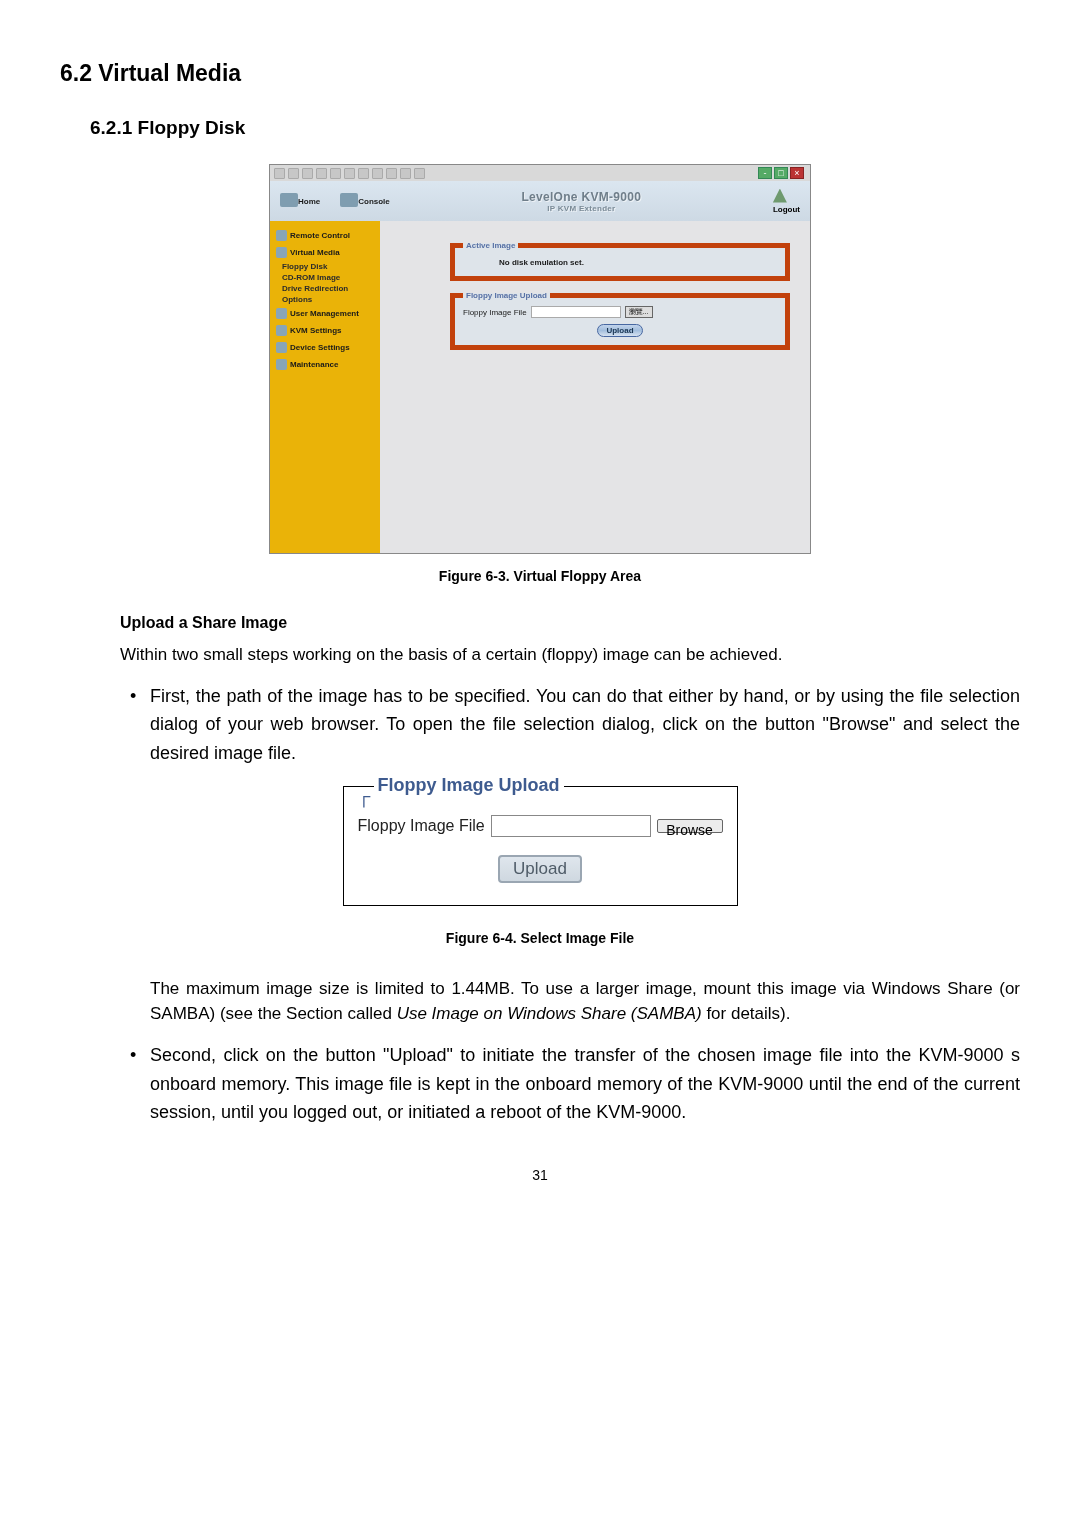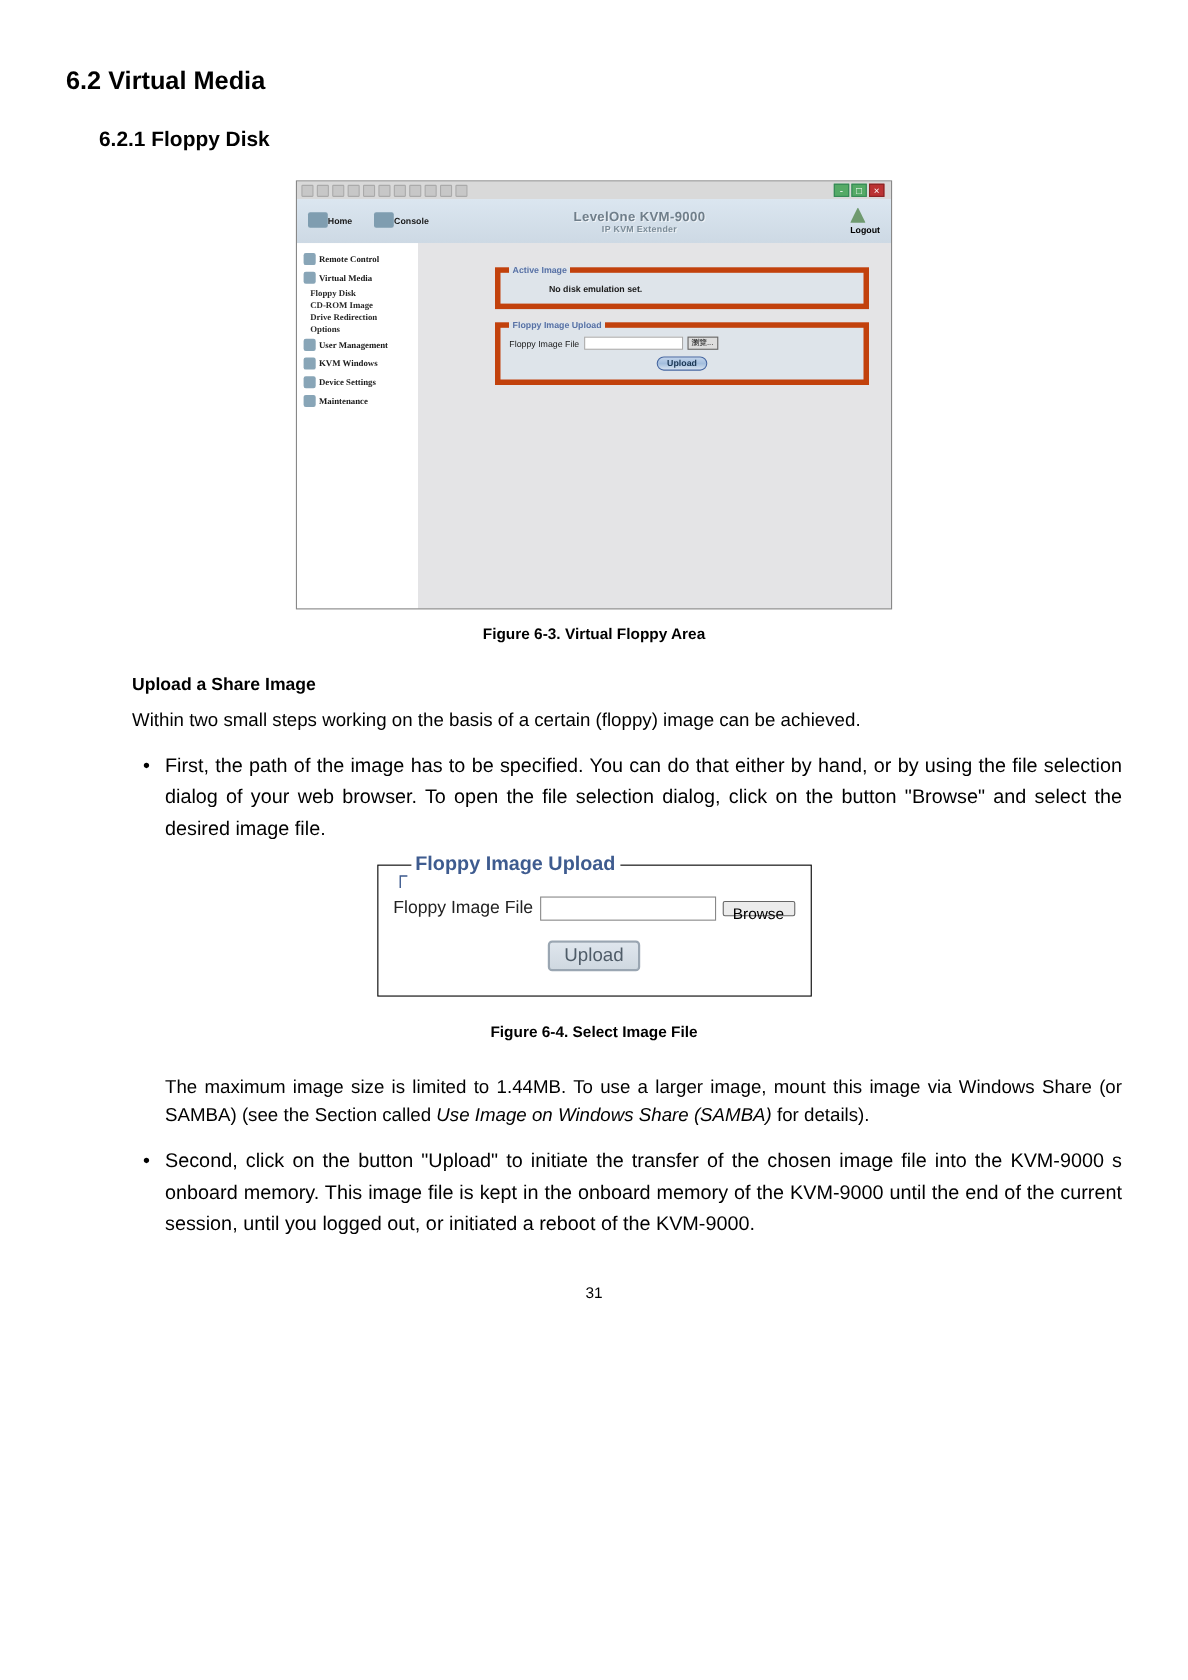--- a/index.html
+++ b/index.html
@@ -76,22 +76,21 @@
   .fig63 .hb-right { display:flex; flex-direction:column; font-size:8px; font-weight:bold;}
   .fig63 .hb-right .icon { width:14px; height:14px; background:#6f9a6f; clip-path: polygon(50% 0,100% 100%,0 100%); margin-bottom:2px;}
   .fig63 .body {
     position:absolute; top:56px; bottom:0; left:0; right:0;
     background:#e4e4e6;
     display:flex;
   }
   .fig63 .sidebar {
     width:110px;
     padding:6px 2px;
-    background:#ffffff;
-    font-family:Liberation Serif, serif;
+    background:#eab308;
   }
   .fig63 .sb-item {
     display:flex; align-items:center; gap:3px;
     font-size:8px; font-weight:bold;
     padding:3px 4px;
     color:#1a1a1a;
   }
   .fig63 .sb-item .sbicon { width:11px; height:11px; background:#88a5b7; border-radius:2px; flex-shrink:0;}
   .fig63 .sb-sub {
     font-size:8px; font-weight:bold; color:#2b2b2b;
@@ -229,21 +228,21 @@
         <div class="sb-sub">Floppy Disk</div>
         <div class="sb-sub">CD-ROM Image</div>
         <div class="sb-sub">Drive Redirection</div>
         <div class="sb-sub">Options</div>
         <div class="sb-item">
             <span class="sbicon"></span>
             <span>User Management</span>
           </div>
         <div class="sb-item">
             <span class="sbicon"></span>
-            <span>KVM Windows</span>
+            <span>KVM Settings</span>
           </div>
         <div class="sb-item">
             <span class="sbicon"></span>
             <span>Device Settings</span>
           </div>
         <div class="sb-item">
             <span class="sbicon"></span>
             <span>Maintenance</span>
           </div>
       </div>

